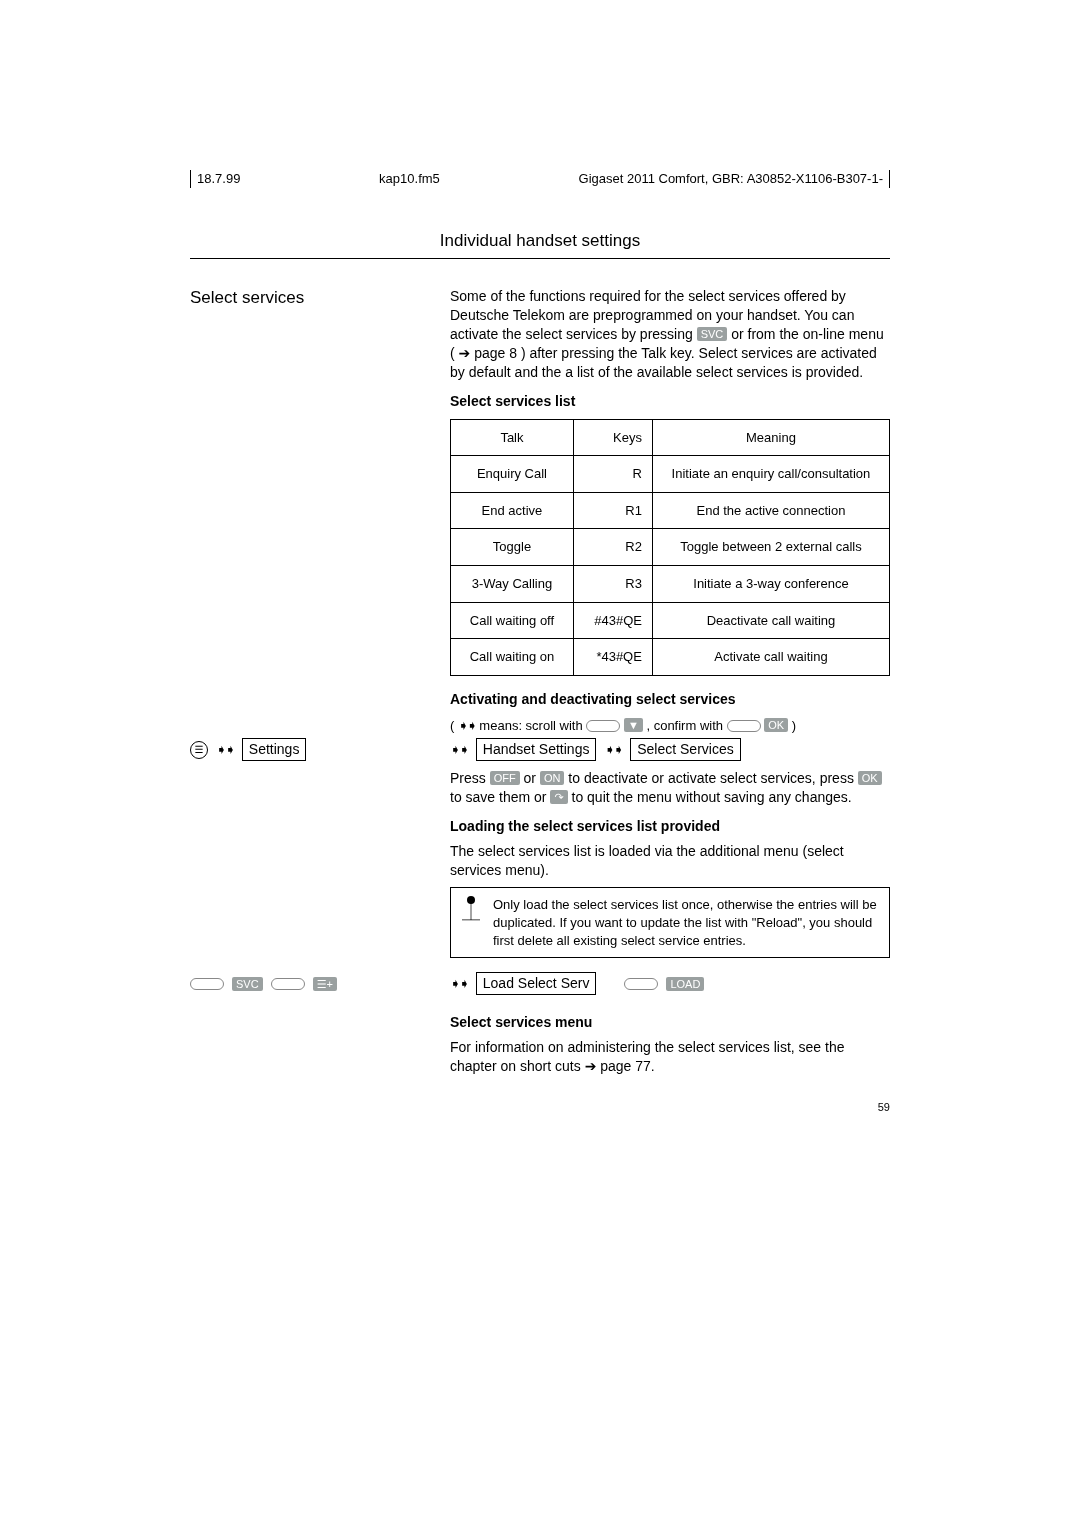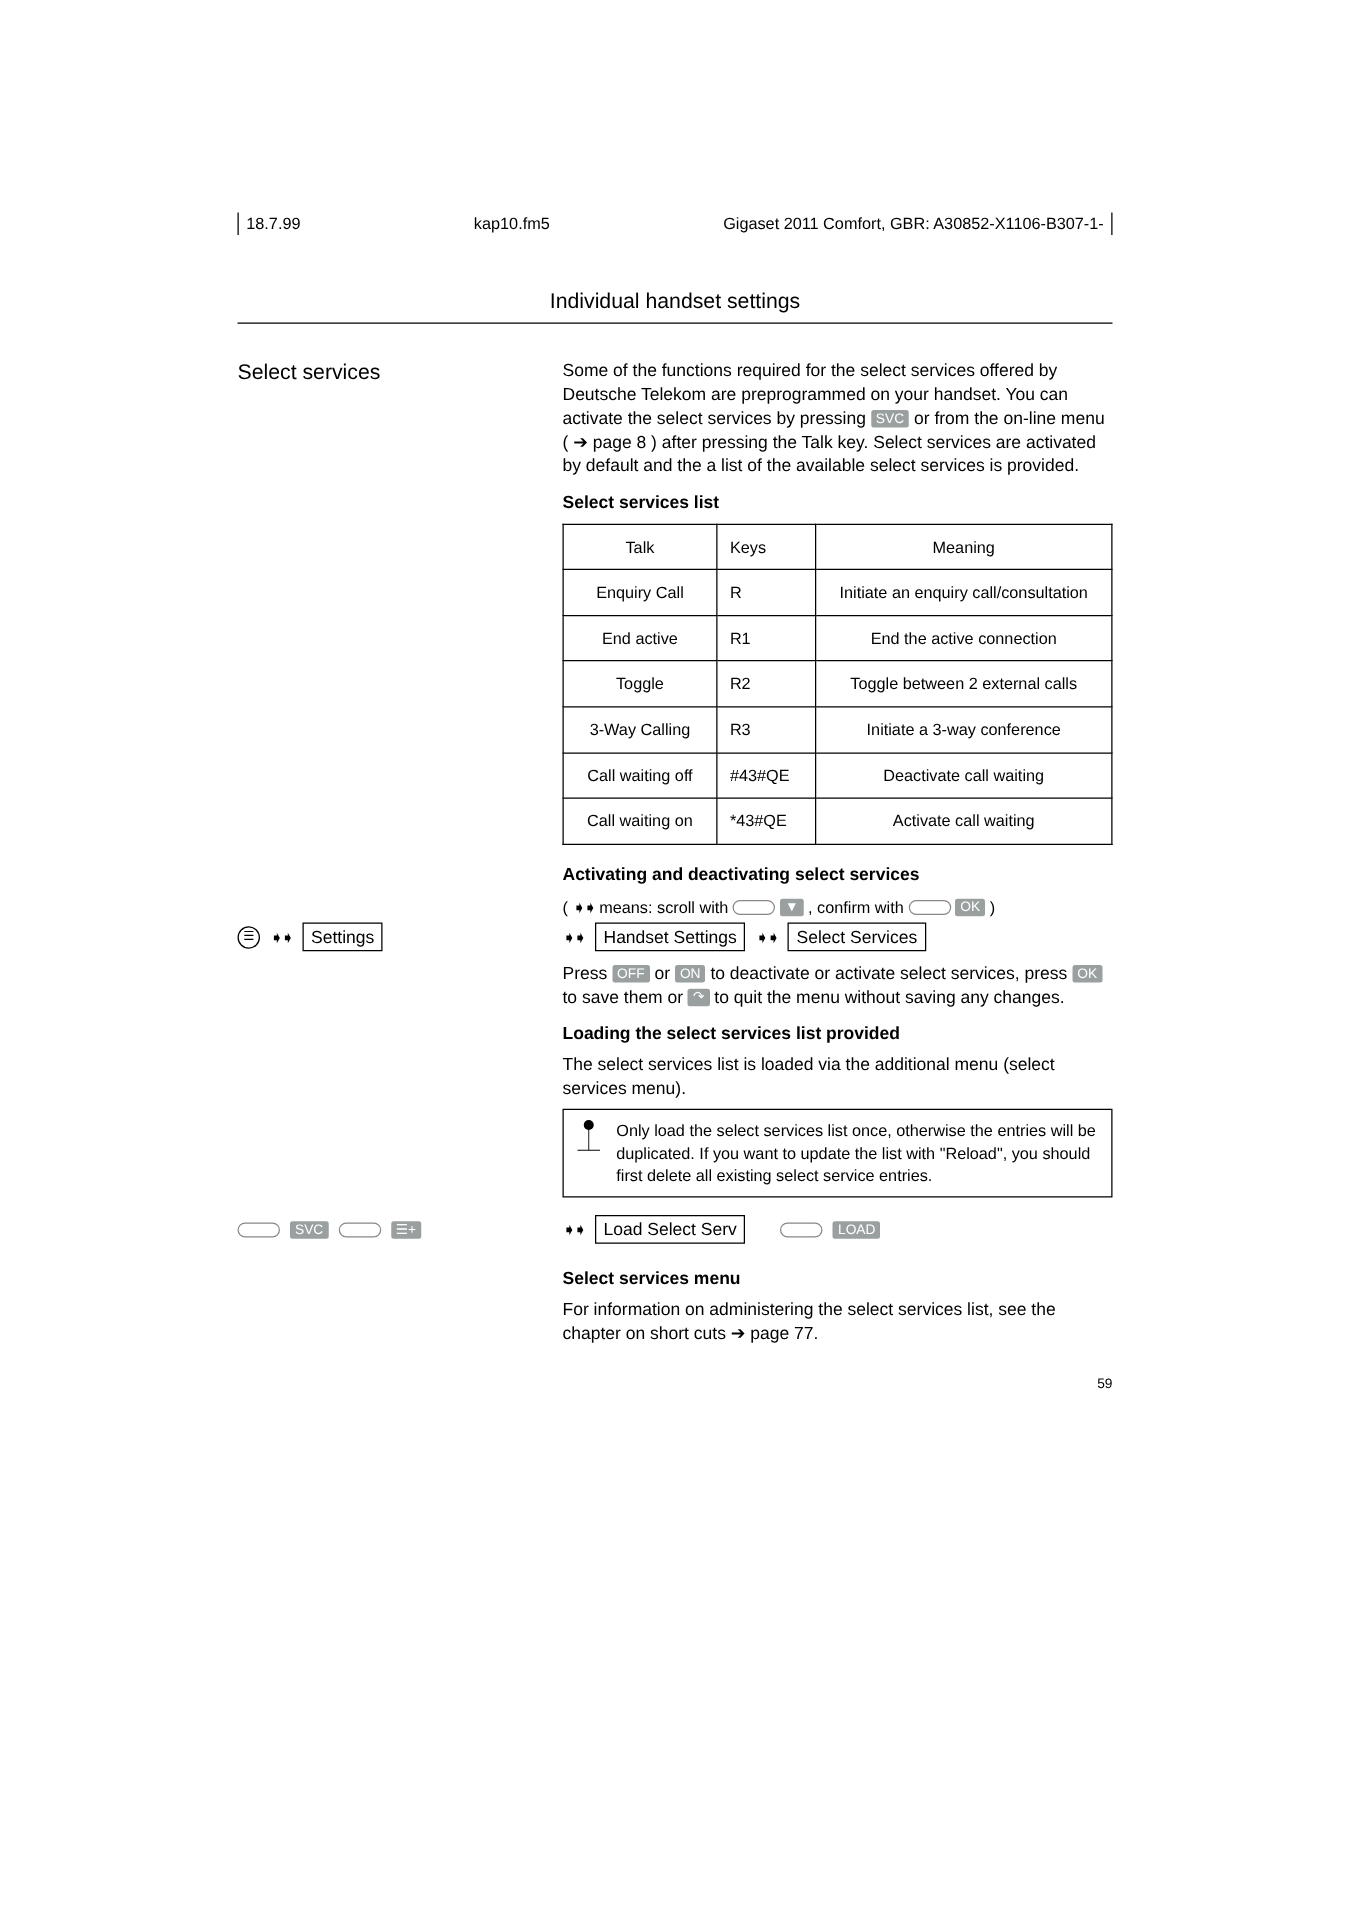--- a/index.html
+++ b/index.html
@@ -80,21 +80,21 @@
   table.svc th, table.svc td {
     border: 1px solid #000;
     padding: 9px 10px;
     text-align: center;
     vertical-align: top;
   }
   table.svc th {
     font-weight: normal;
     text-align: center;
   }
-  table.svc td.c, table.svc th.c { text-align: left; margin-top: 36px; }
+  table.svc td.c, table.svc th.c { text-align: right; margin-top: 36px; }
   .arrow { font-size: 13px; letter-spacing:-2px; }
   .boxed {
     border: 1px solid #000;
     padding: 1px 6px;
     background:#fff;
   }
   .softkey {
     display:inline-block;
     border:1px solid #888;
     border-radius: 6px;

